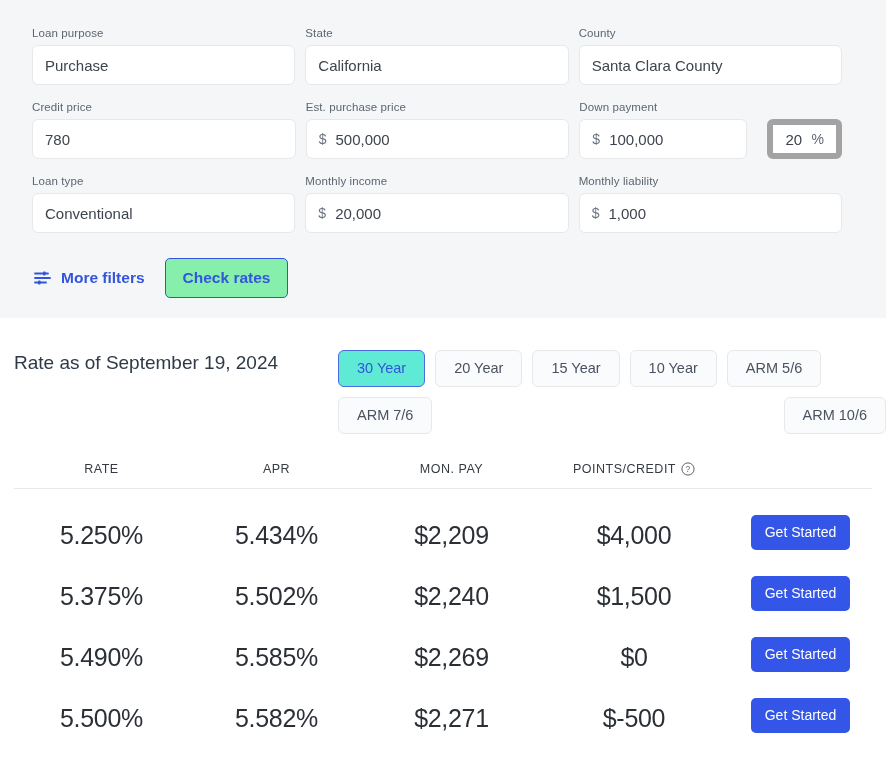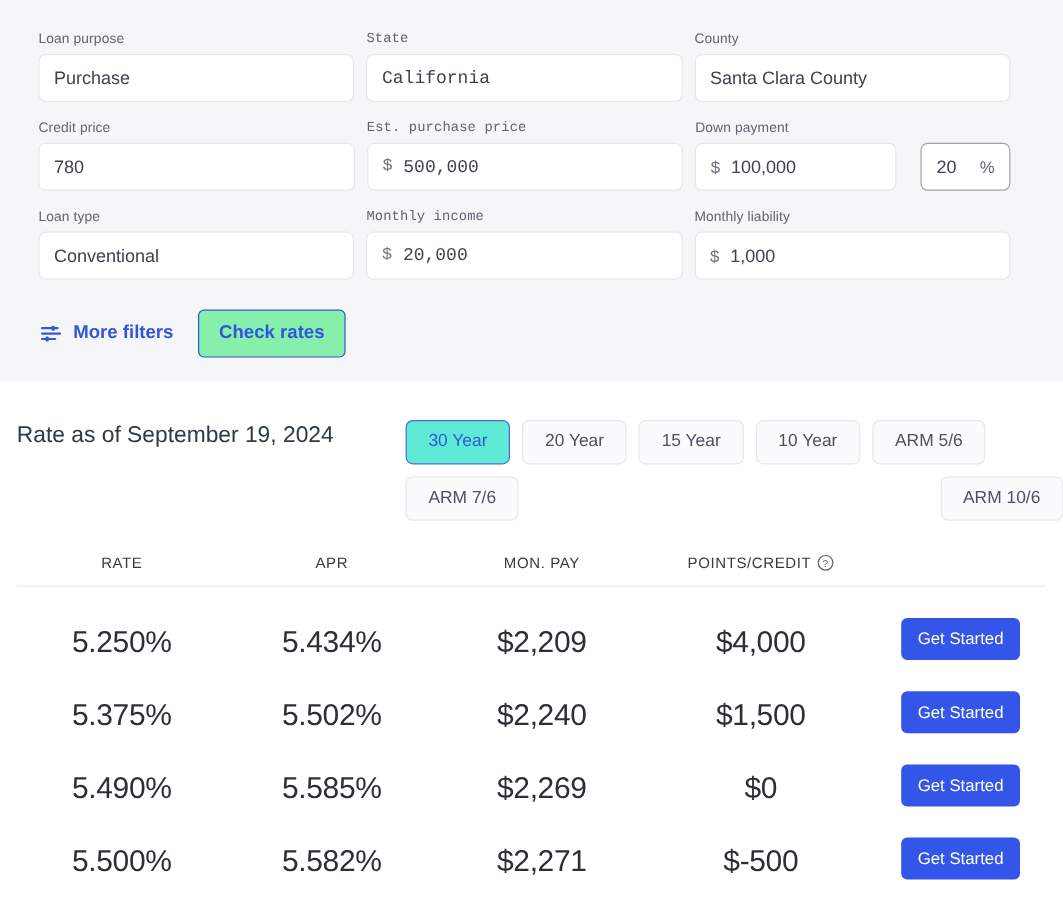--- a/index.html
+++ b/index.html
@@ -23,21 +23,21 @@
     display: flex;
     gap: 10px;
     padding: 0 32px;
     margin-bottom: 15px;
   }
   .field {
     display: flex;
     flex-direction: column;
   }
   .field.w1 { width: 276px; }
-  .field.w2 { width: 276px; font-family: Liberation Mono, monospace; }
+  .field.w2 { width: 276px; }
   .field.w3 { width: 276px; }
   .field-label {
     font-size: 11.5px;
     color: #5d6671;
     margin-bottom: 5px;
     letter-spacing: 0.1px;
     line-height: 14px;
   }
   .field-input {
     height: 40px;
@@ -57,21 +57,21 @@
   }
   .field-value { color: #3d444d; font-size: 15px; }
   .pct-box {
     width: 78px;
     margin-left: 10px;
     align-self: flex-end;
   }
   .pct-inner {
     height: 40px;
     background: #ffffff;
-    border: 1px solid #a3a3a3;
+    border: 6px solid #a3a3a3;
     border-radius: 6px;
     display: flex;
     align-items: center;
     justify-content: space-between;
     padding: 0 12px;
     font-size: 15px;
     color: #3d444d;
   }
   .pct-sign { color: #5d6671; font-size: 14px; }
 

